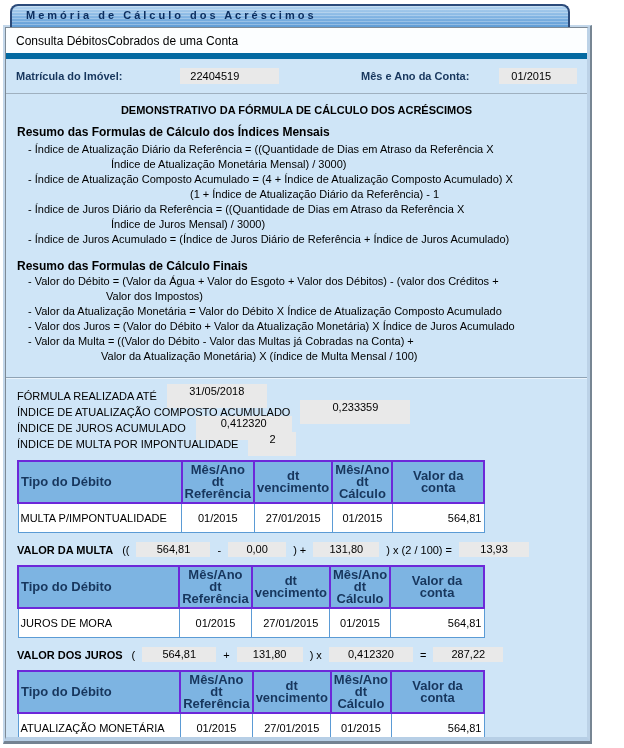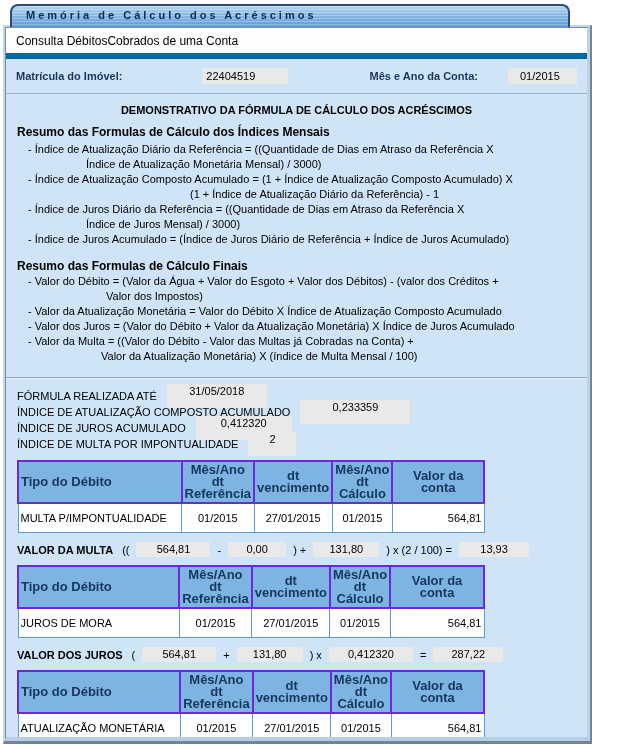--- a/index.html
+++ b/index.html
@@ -17,28 +17,28 @@
   }
   .content {
     margin-top: -2px; background: #cfe5f7; overflow: hidden;
     border: 3px ridge #c3d7ea; border-right: 5px ridge #bcd2e7; border-bottom: 7px ridge #b7cfe6;
     height: 719px;
   }
   .consulta { background: #fcfeff; padding: 6px 10px 5px; border-bottom: 6px solid #0369a1; font-size: 12px; color: #000; }
   .fields { display: flex; align-items: center; padding: 9px 10px 9px; border-bottom: 1px solid #9fb0bf; }
   .flabel { font-size: 11px; font-weight: bold; color: #17365d; white-space: nowrap; }
   .ibox { background: #e9e9e9; height: 16px; line-height: 16px; font-size: 11px; color: #000; }
-  .ibox.mat { width: 118px; margin-left: 80px; padding-left: 4px; }
+  .ibox.mat { width: 118px; margin-left: 58px; padding-left: 10px; }
   .flabel.ml2 { margin-left: 82px; }
   .ibox.mes { width: 92px; margin-left: 30px; padding-left: 12px; }
   .demo-title { text-align: center; font-weight: bold; font-size: 11px; color: #000; padding: 10px 0 0; }
   .h-resumo { font-weight: bold; font-size: 12px; color: #000; padding: 9px 0 3px 11px; }
   .h-resumo.h2 { padding-top: 12px; padding-bottom: 1px; }
   .fline { font-size: 11px; line-height: 15px; color: #000; padding-left: 22px; white-space: nowrap; }
-  .fline.indA { padding-left: 80px; }
+  .fline.indA { padding-left: 105px; }
   .fline.indB { padding-left: 184px; }
   .fline.indC { padding-left: 100px; }
   .fline.indD { padding-left: 95px; }
   .divider { margin-top: 13px; border-top: 1px solid #8fa3b5; border-bottom: 1px solid #eaf3fb; }
   .summary { padding: 9px 0 0 11px; }
   .sline { display: flex; align-items: center; height: 16px; font-size: 11px; color: #000; white-space: nowrap; }
   .sbox { background: #e9e9e9; height: 24px; line-height: 14px; text-align: center; margin-left: 10px; }
   .sbox.w100 { width: 100px; } .sbox.w110 { width: 110px; } .sbox.w96 { width: 96px; } .sbox.w48 { width: 48px; }
   table.debt { width: 468px; margin: 8px 0 0 11px; border-collapse: collapse; font-size: 11px; }
   table.debt th {
@@ -77,21 +77,21 @@
       <span class="ibox mat">22404519</span>
       <span class="flabel ml2">Mês e Ano da Conta:</span>
       <span class="ibox mes">01/2015</span>
     </div>
 
     <div class="demo-title">DEMONSTRATIVO DA FÓRMULA DE CÁLCULO DOS ACRÉSCIMOS</div>
 
     <div class="h-resumo">Resumo das Formulas de Cálculo dos Índices Mensais</div>
     <div class="fline">- Índice de Atualização Diário da Referência = ((Quantidade de Dias em Atraso da Referência X</div>
     <div class="fline indA">Índice de Atualização Monetária Mensal) / 3000)</div>
-    <div class="fline">- Índice de Atualização Composto Acumulado = (1 + Índice de Atualização Composto Acumulado) X</div>
+    <div class="fline">- Índice de Atualização Composto Acumulado = (4 + Índice de Atualização Composto Acumulado) X</div>
     <div class="fline indB">(1 + Índice de Atualização Diário da Referência) - 1</div>
     <div class="fline">- Índice de Juros Diário da Referência = ((Quantidade de Dias em Atraso da Referência X</div>
     <div class="fline indA">Índice de Juros Mensal) / 3000)</div>
     <div class="fline">- Índice de Juros Acumulado = (Índice de Juros Diário de Referência + Índice de Juros Acumulado)</div>
 
     <div class="h-resumo h2">Resumo das Formulas de Cálculo Finais</div>
     <div class="fline">- Valor do Débito = (Valor da Água + Valor do Esgoto + Valor dos Débitos) - (valor dos Créditos +</div>
     <div class="fline indC">Valor dos Impostos)</div>
     <div class="fline">- Valor da Atualização Monetária = Valor do Débito X Índice de Atualização Composto Acumulado</div>
     <div class="fline">- Valor dos Juros = (Valor do Débito + Valor da Atualização Monetária)  X Índice de Juros Acumulado</div>

